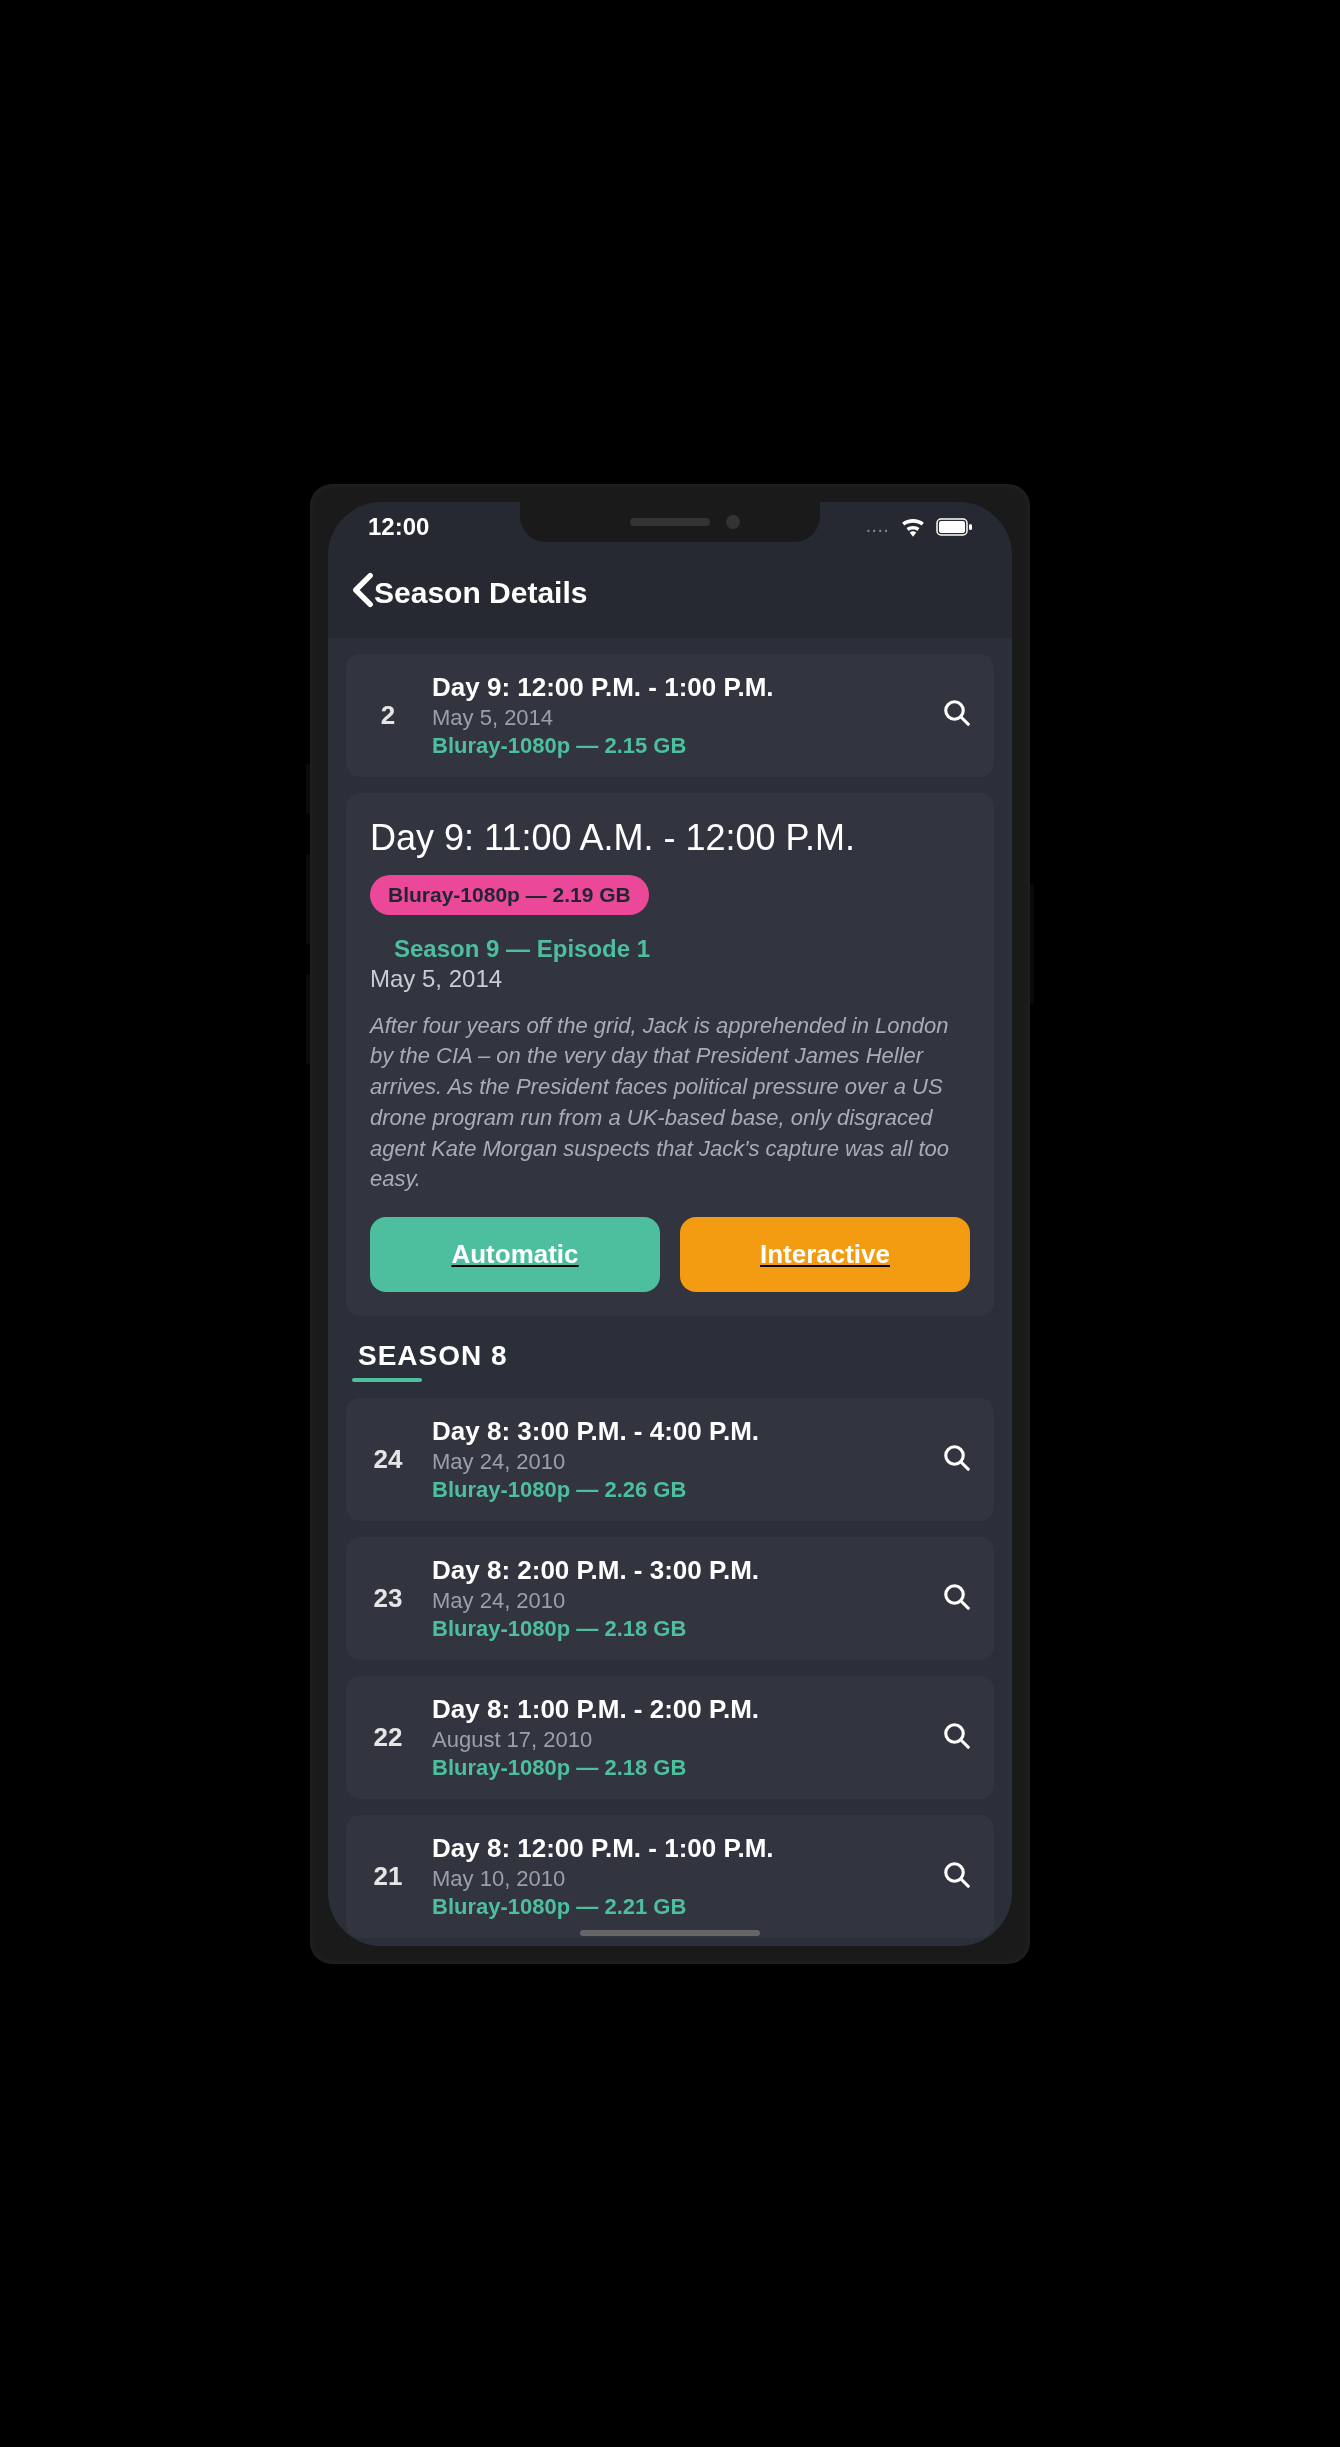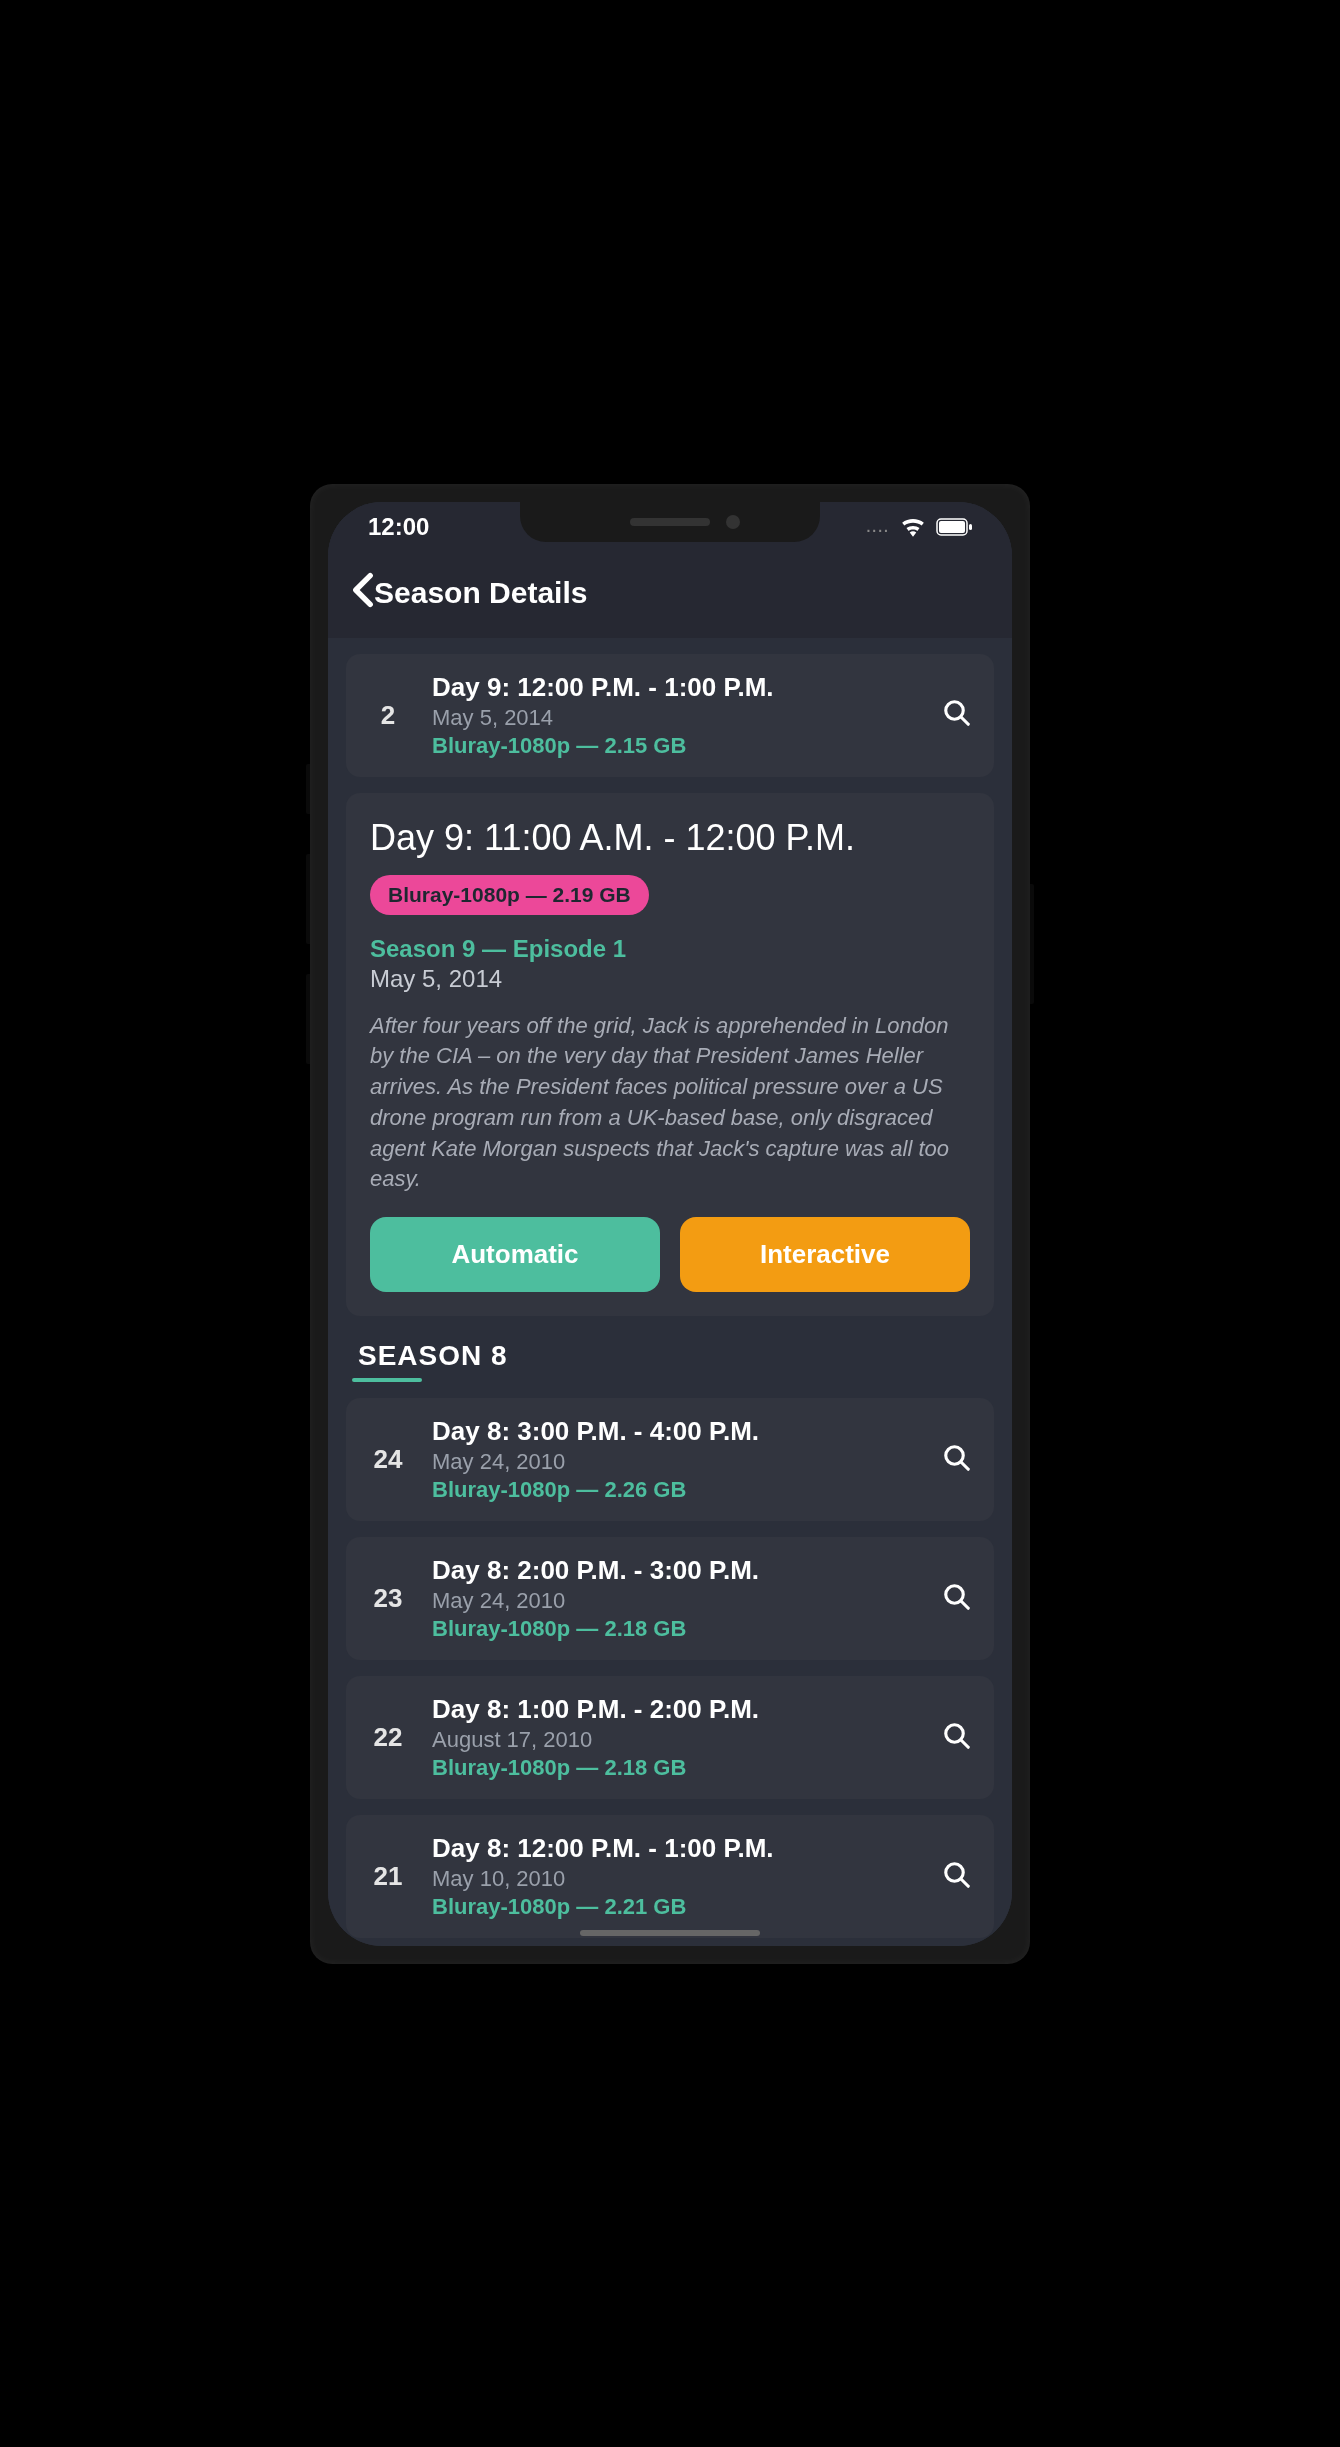--- a/index.html
+++ b/index.html
@@ -99,24 +99,24 @@
     .quality-badge {
       display: inline-block;
       background: #ec4899;
       color: #1e2730;
       font-size: 21px;
       font-weight: 600;
       padding: 8px 18px;
       border-radius: 22px;
       margin-top: 16px;
     }
-    .exp-season { color: #4dbe9e; font-size: 24px; font-weight: 600; margin-top: 20px; }
+    .exp-season { color: #4dbe9e; font-size: 24px; font-weight: 600; margin-top: 20px; margin-left: 24px; }
     .exp-date { color: #c8ccd4; font-size: 24px; margin-top: 2px; }
     .exp-desc { color: #a8acb6; font-size: 22px; font-style: italic; line-height: 1.4; margin-top: 18px; }
-    .btn-row { display: flex; gap: 20px; margin-top: 22px; }
+    .btn-row { display: flex; gap: 20px; margin-top: 22px; text-decoration: underline; }
     .btn {
       flex: 1;
       padding: 22px 0;
       border: none;
       border-radius: 16px;
       font-size: 26px;
       font-weight: 700;
       cursor: pointer;
       color: #fff;
     }

